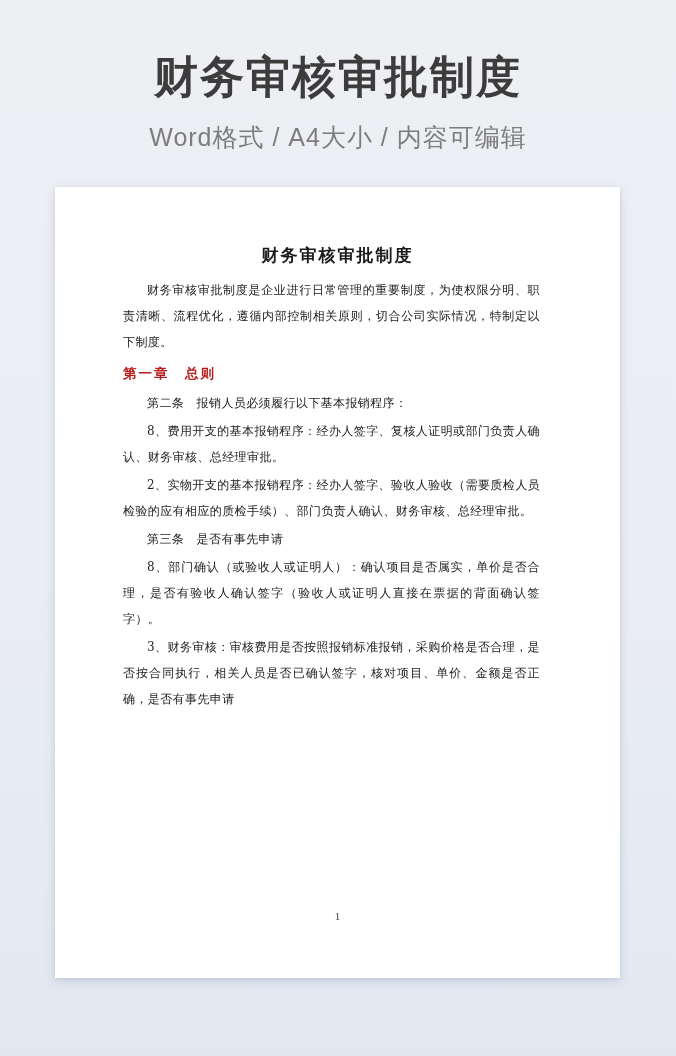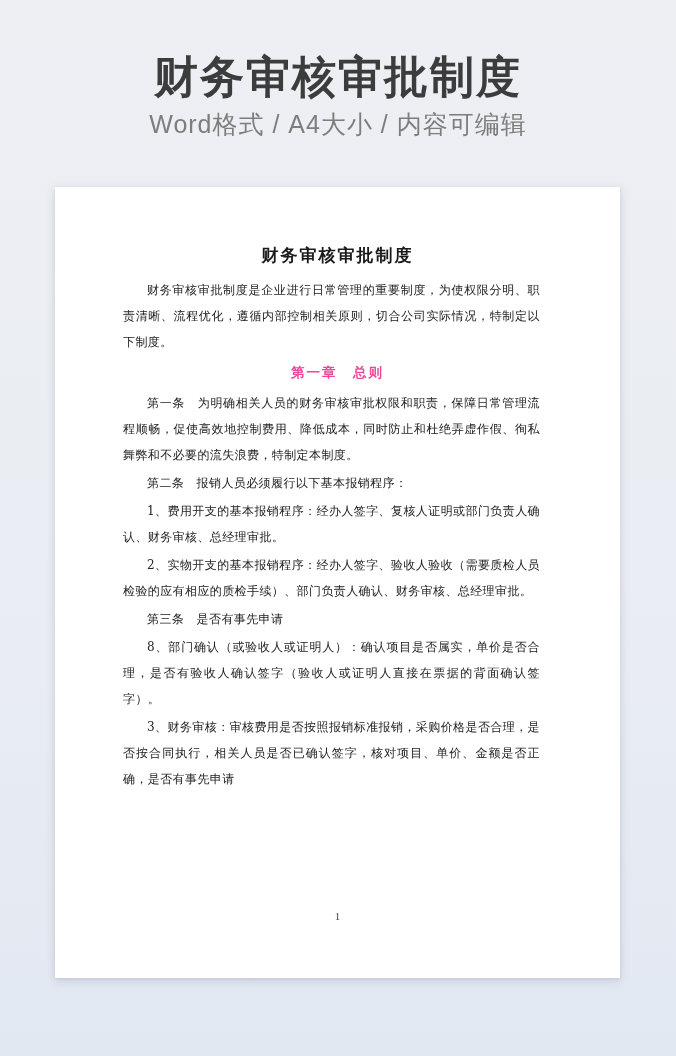--- a/index.html
+++ b/index.html
@@ -29,21 +29,21 @@
 
   .tpl-title {
     font-size: 44px;
     line-height: 54px;
     font-weight: 700;
     letter-spacing: 2px;
     color: #3c3c3c;
   }
 
   .tpl-subtitle {
-    margin-top: 4px;
+    margin-top: 17px;
     font-size: 25px;
     line-height: 32px;
     font-weight: 400;
     letter-spacing: 1px;
     color: #7d7d7d;
   }
 
   
   .doc-page {
     position: absolute;
@@ -71,28 +71,26 @@
   .doc-body p {
     font-size: 12px;
     line-height: 26px;
     letter-spacing: 0.4px;
     text-align: justify;
     text-indent: 2em;
     margin: 0 12px 2px 0;
   }
 
   .doc-body p.chapter {
-    text-align: center;
     text-indent: 0;
     font-weight: 700;
     font-size: 13.5px;
     letter-spacing: 2px;
     margin: 5px 0 4px 0;
-    color: #ec4899;
-    font-family: Liberation Serif, serif;
+    color: #b91c1c;
   }
 
   .page-number {
     position: absolute;
     left: 0;
     bottom: 56px;
     width: 100%;
     text-align: center;
     font-size: 11px;
     color: #444444;
@@ -108,23 +106,22 @@
     <h1 class="tpl-title">财务审核审批制度</h1>
     <div class="tpl-subtitle">Word格式 / A4大小 / 内容可编辑</div>
   </header>
 
   <section class="doc-page">
     <h2 class="doc-title">财务审核审批制度</h2>
 
     <div class="doc-body" id="doc-body">
         <p>财务审核审批制度是企业进行日常管理的重要制度，为使权限分明、职责清晰、流程优化，遵循内部控制相关原则，切合公司实际情况，特制定以下制度。</p>
         <p class="chapter">第一章　总则</p>
-        <p>第一条　为明确相关人员的财务审核审批权限和职责，保障日常管理流程顺畅，促使高效地控制费用、降低成本，同时防止和杜绝弄虚作假、徇私舞弊和不必要的流失浪费，特制定本制度。</p>
         <p>第二条　报销人员必须履行以下基本报销程序：</p>
-        <p>1、费用开支的基本报销程序：经办人签字、复核人证明或部门负责人确认、财务审核、总经理审批。</p>
+        <p>8、费用开支的基本报销程序：经办人签字、复核人证明或部门负责人确认、财务审核、总经理审批。</p>
         <p>2、实物开支的基本报销程序：经办人签字、验收人验收（需要质检人员检验的应有相应的质检手续）、部门负责人确认、财务审核、总经理审批。</p>
         <p>第三条　是否有事先申请</p>
         <p>8、部门确认（或验收人或证明人）：确认项目是否属实，单价是否合理，是否有验收人确认签字（验收人或证明人直接在票据的背面确认签字）。</p>
         <p>3、财务审核：审核费用是否按照报销标准报销，采购价格是否合理，是否按合同执行，相关人员是否已确认签字，核对项目、单价、金额是否正确，是否有事先申请</p>
       </div>
 
     <div class="page-number">1</div>
   </section>
 
 </div>

